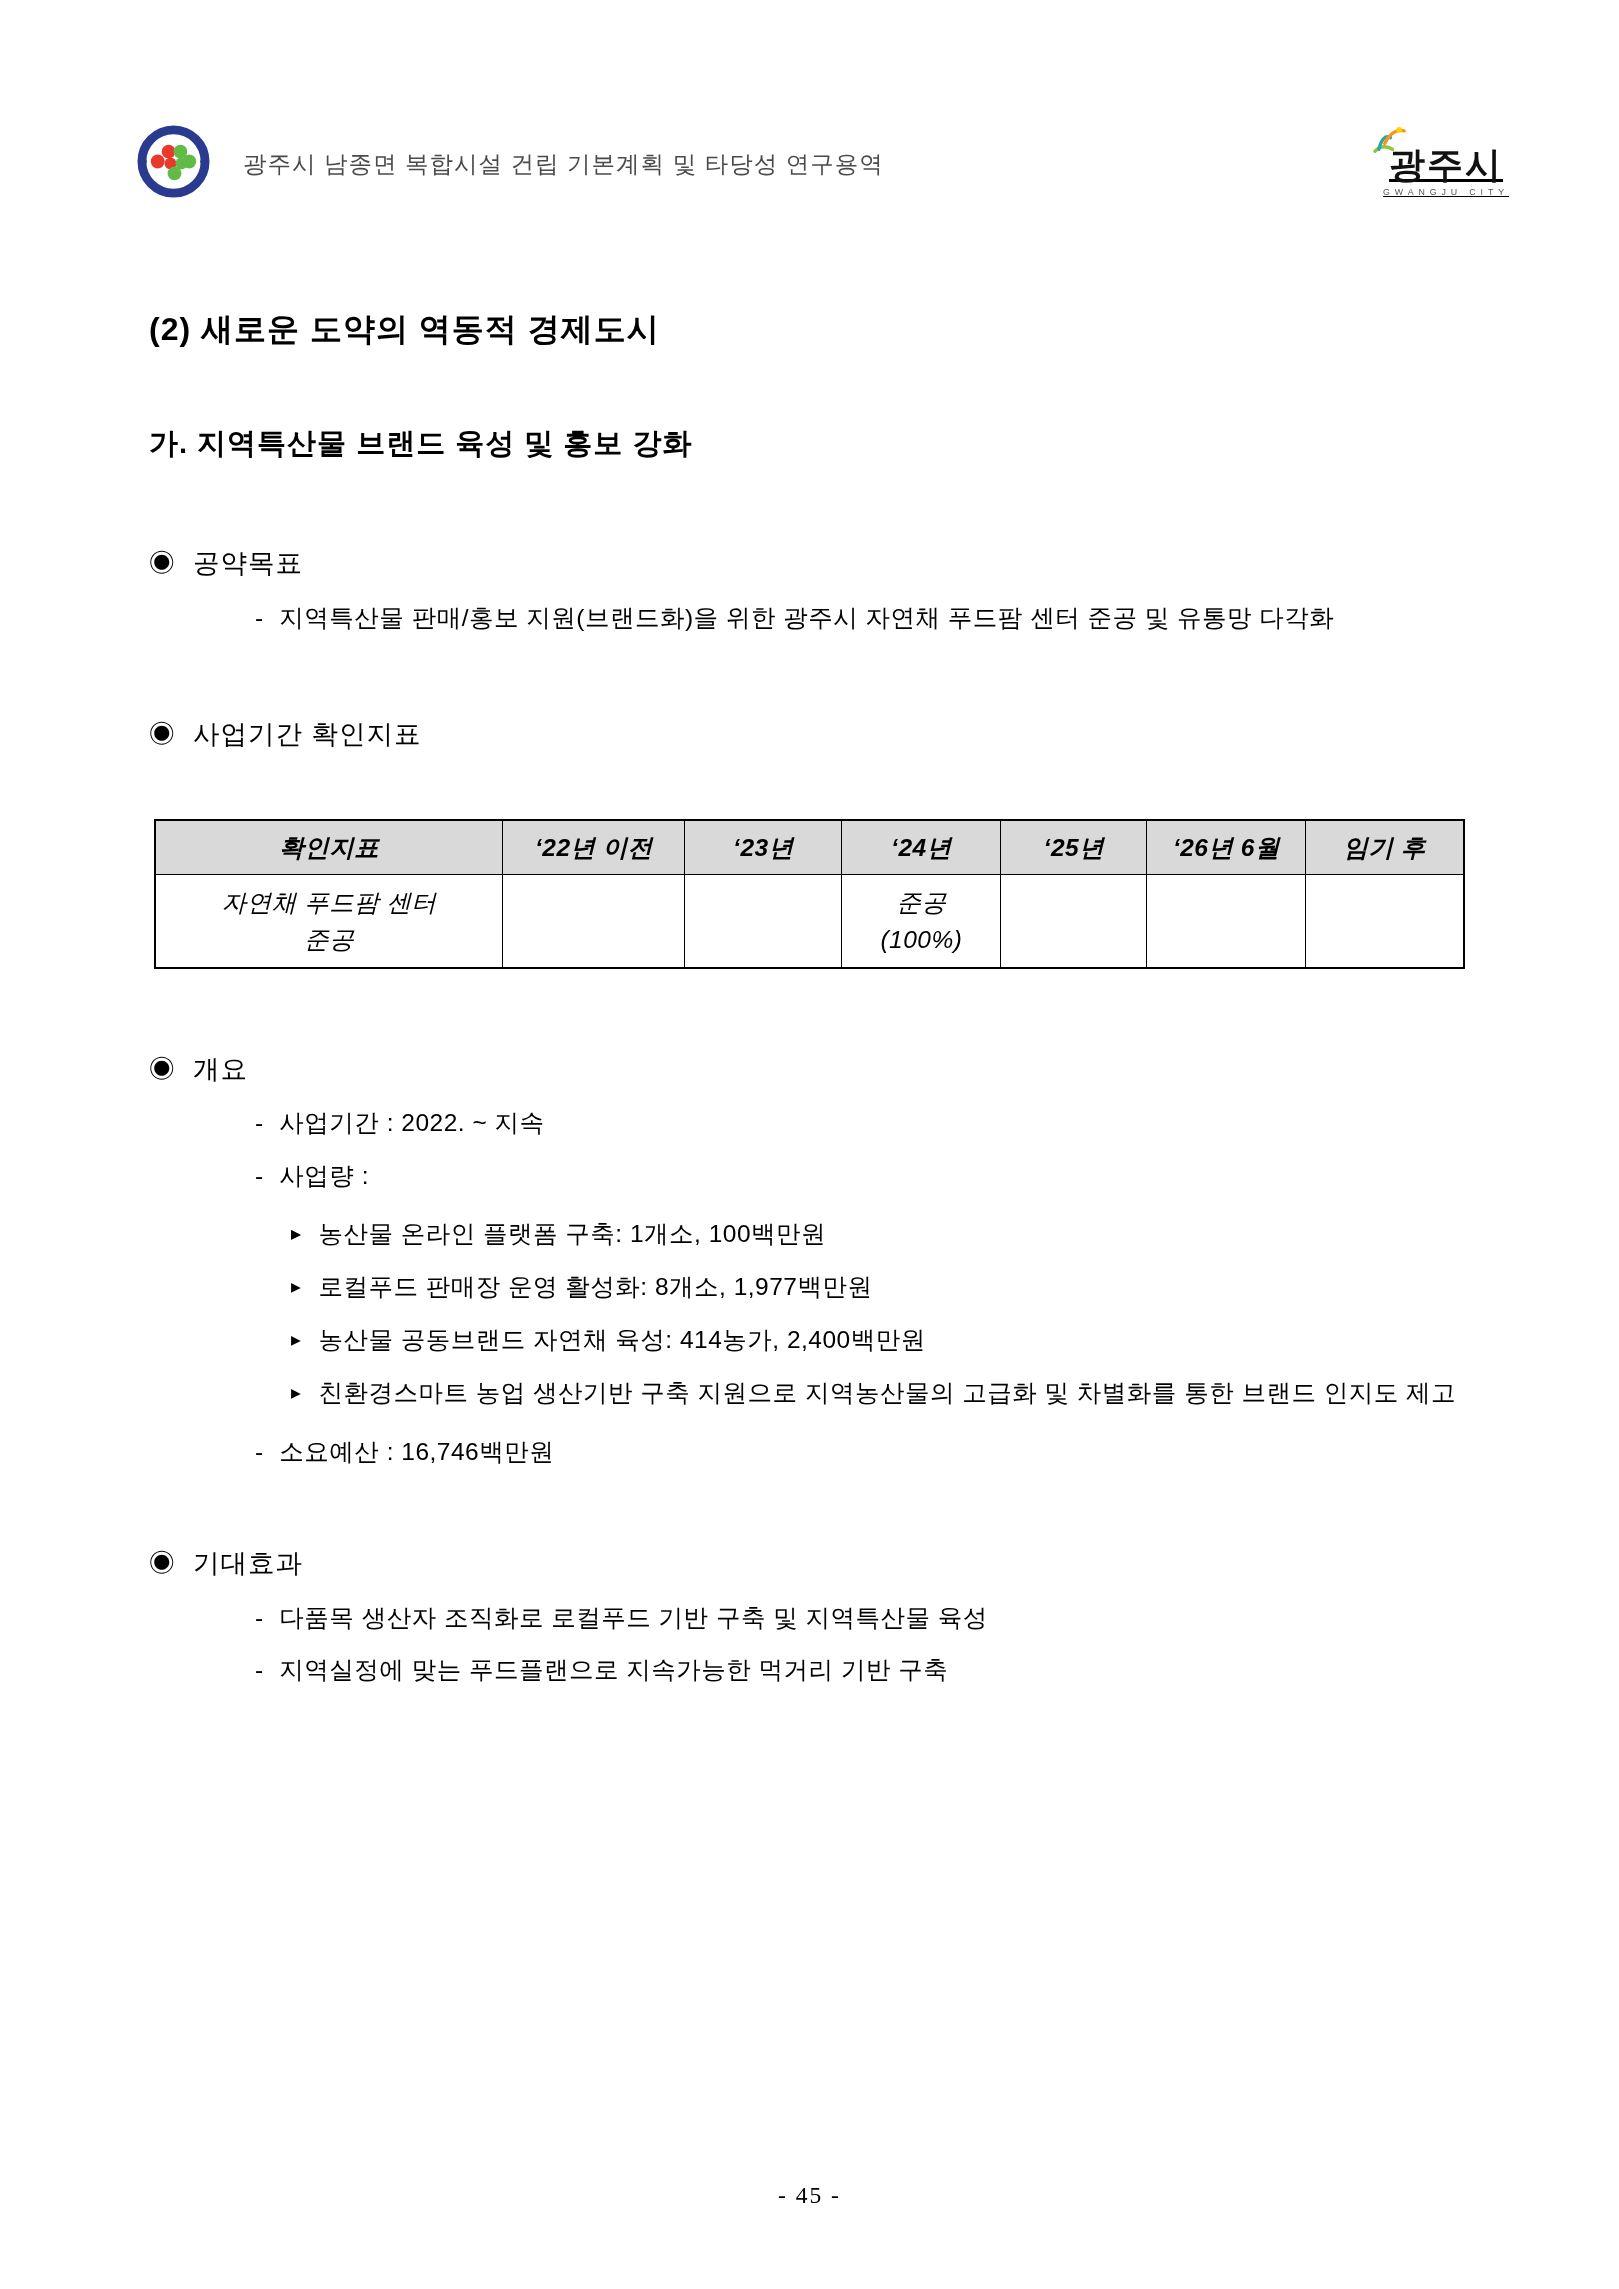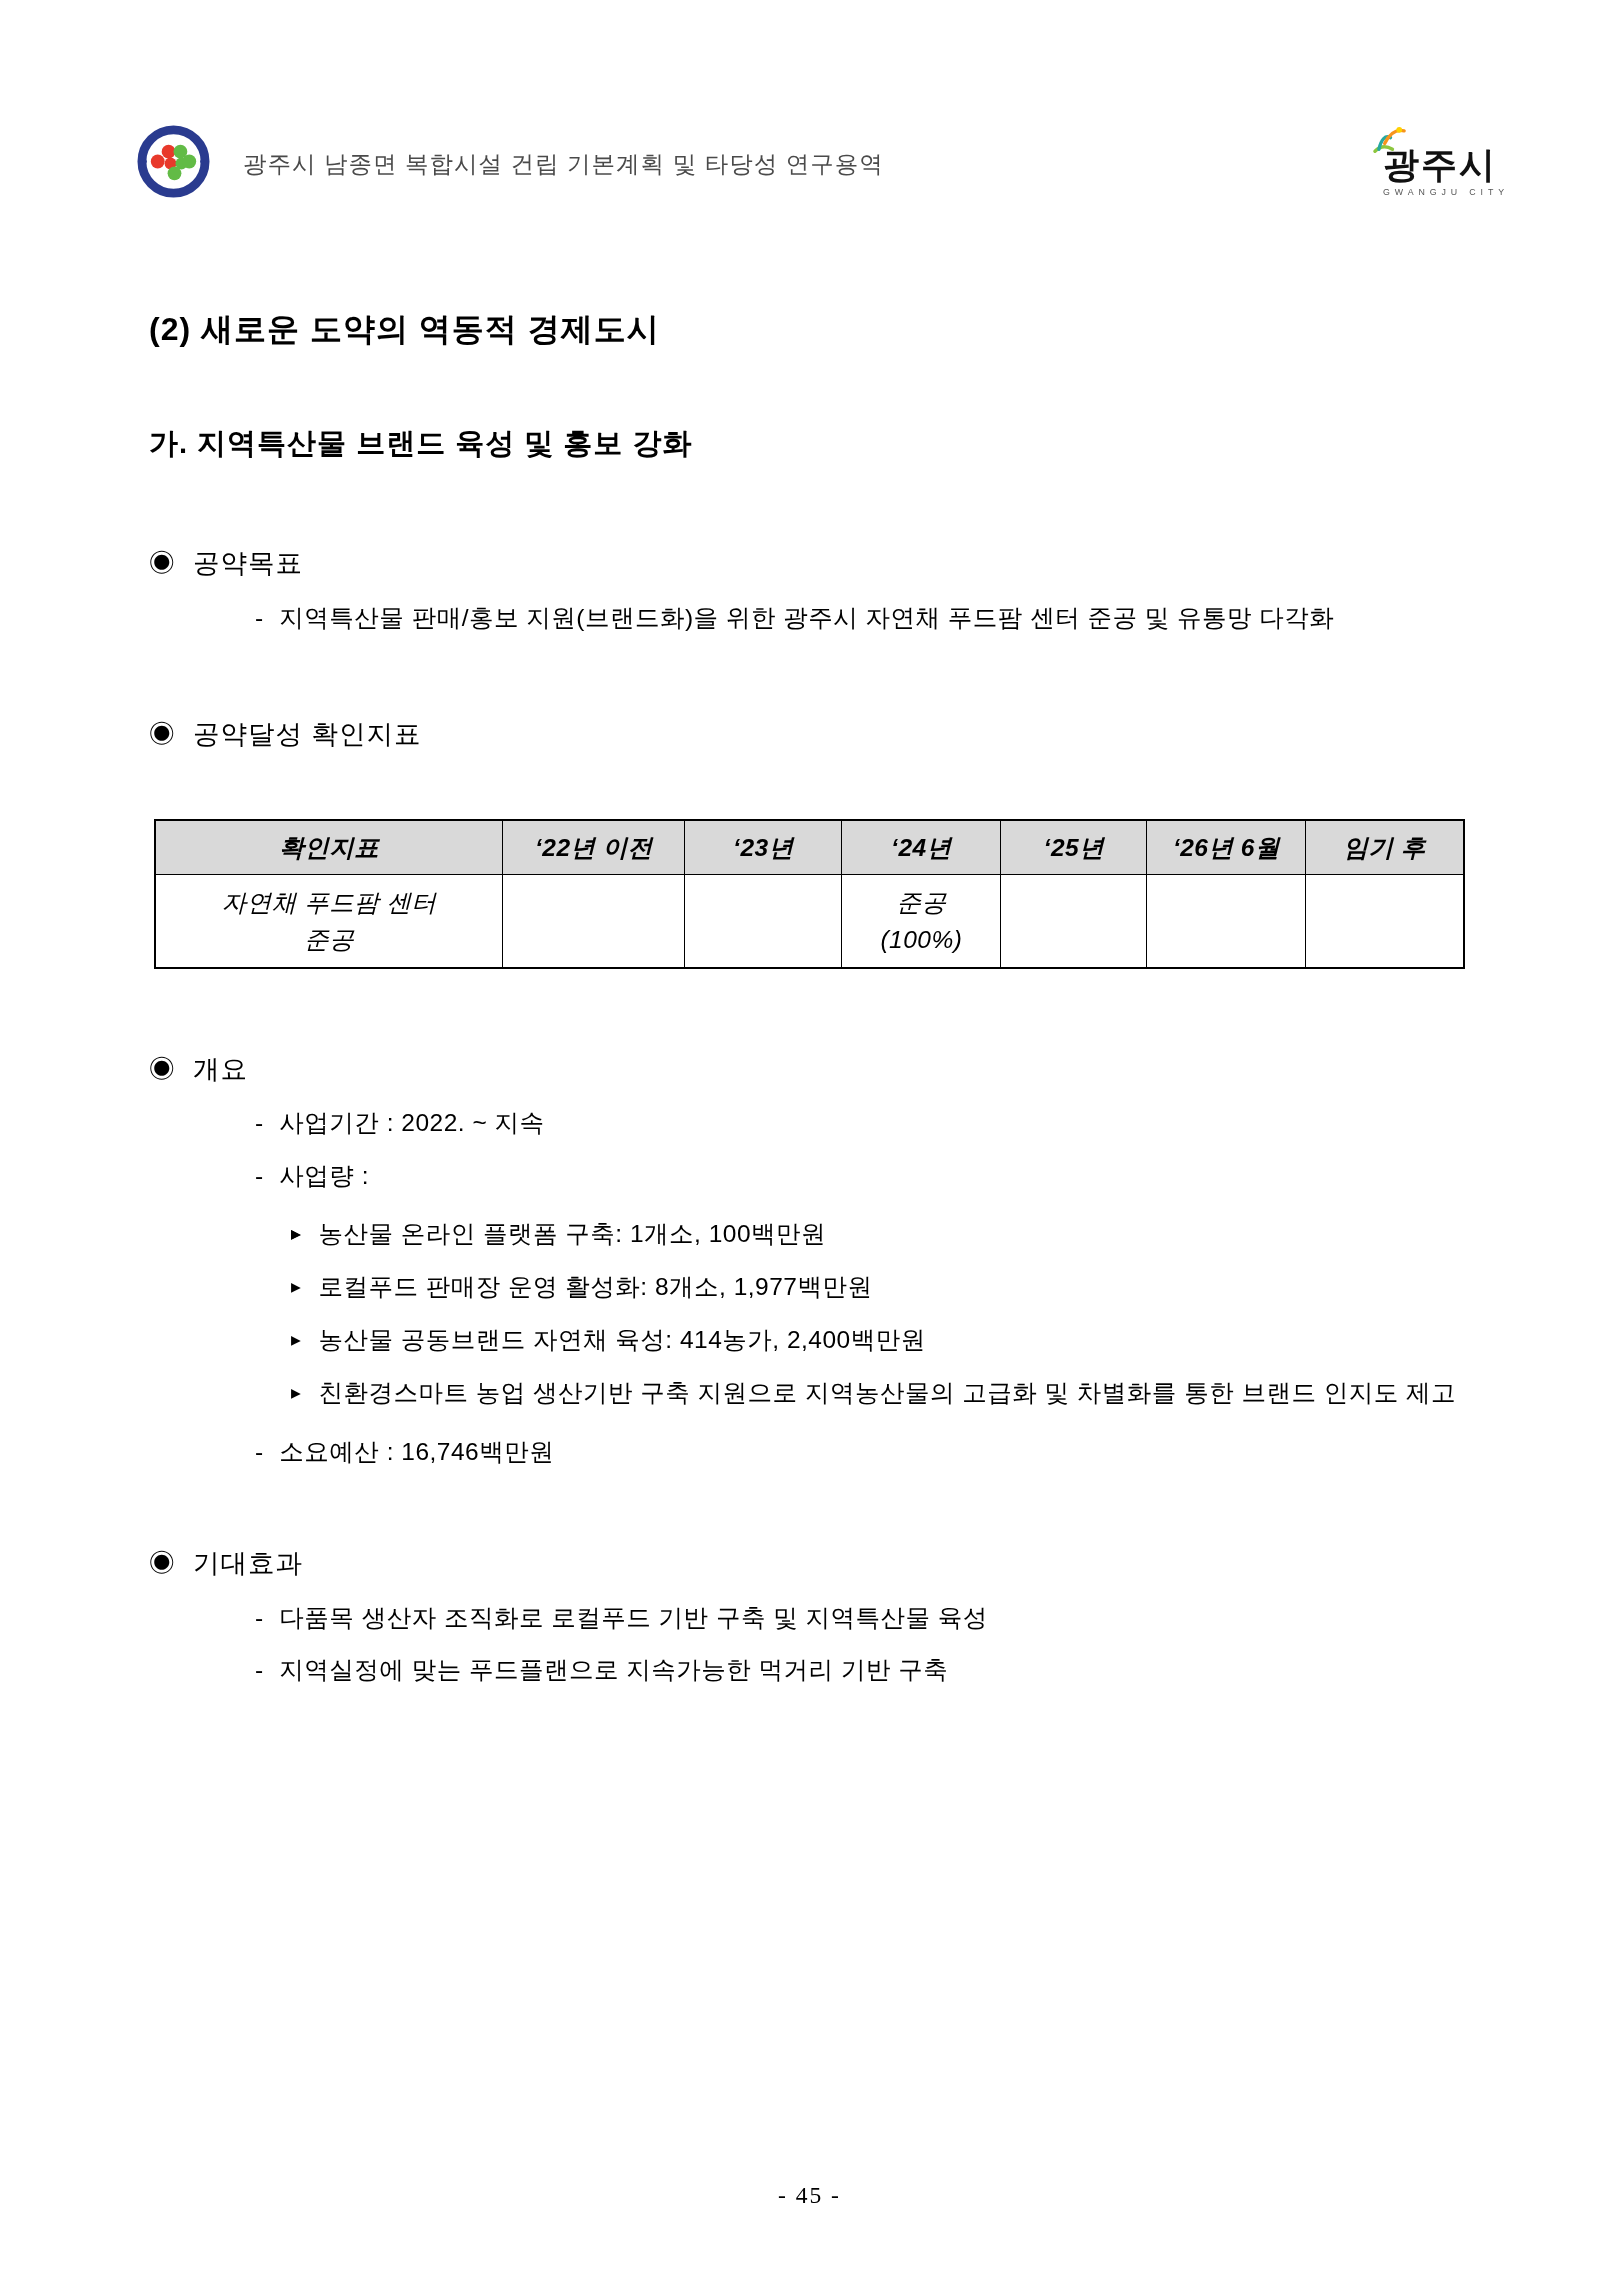--- a/index.html
+++ b/index.html
@@ -18,21 +18,21 @@
     position:absolute; top:125px; left:137px; right:110px;
     display:flex; align-items:center;
   }
   .seal { flex:0 0 auto; }
   .doc-title {
     margin-left:33px;
     font-size:23.5px; color:#4a4a4a; letter-spacing:1px;
     font-weight:400;
   }
   .city-logo {
-    margin-left:auto; position:relative; text-align:left; padding-top:17.6px;
+    margin-left:auto; position:relative; text-align:center; padding-top:17.6px;text-decoration:underline;
   }
   .city-logo .mark { position:absolute; left:-13.7px; top:-5.9px; }
   .city-logo .name {
     font-size:36px; font-weight:800; color:#111; letter-spacing:2px;
     line-height:1;
   }
   .city-logo .sub {
     margin-top:3.9px; font-size:8.8px; letter-spacing:4.9px; color:#555;
   }
 
@@ -146,21 +146,21 @@
       <span class="fisheye">◉</span>
       <span>공약목표</span>
     </div>
     <div class="dash-item">
       <span class="dash">-</span>
       <span>지역특산물 판매/홍보 지원(브랜드화)을 위한 광주시 자연채 푸드팜 센터 준공 및 유통망 다각화</span>
     </div>
 
     <div class="bullet-line mt85">
       <span class="fisheye">◉</span>
-      <span>공약달성 확인지표</span>
+      <span>사업기간 확인지표</span>
     </div>
 
     <table class="indicator">
       <colgroup>
         <col style="width:348px">
           <col style="width:182px">
           <col style="width:157px">
         <col style="width:159px">
           <col style="width:146px">
           <col style="width:159px">

